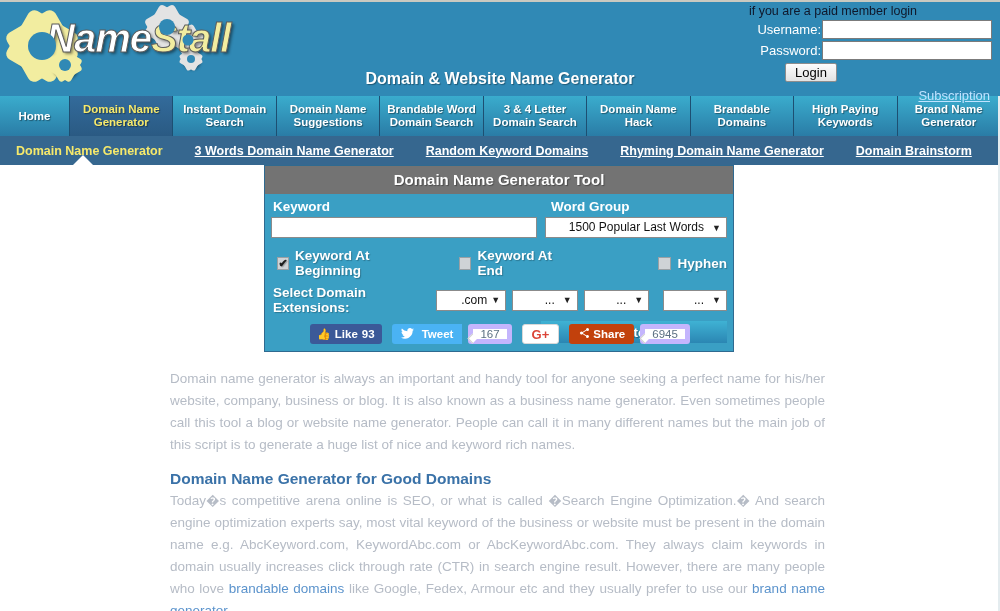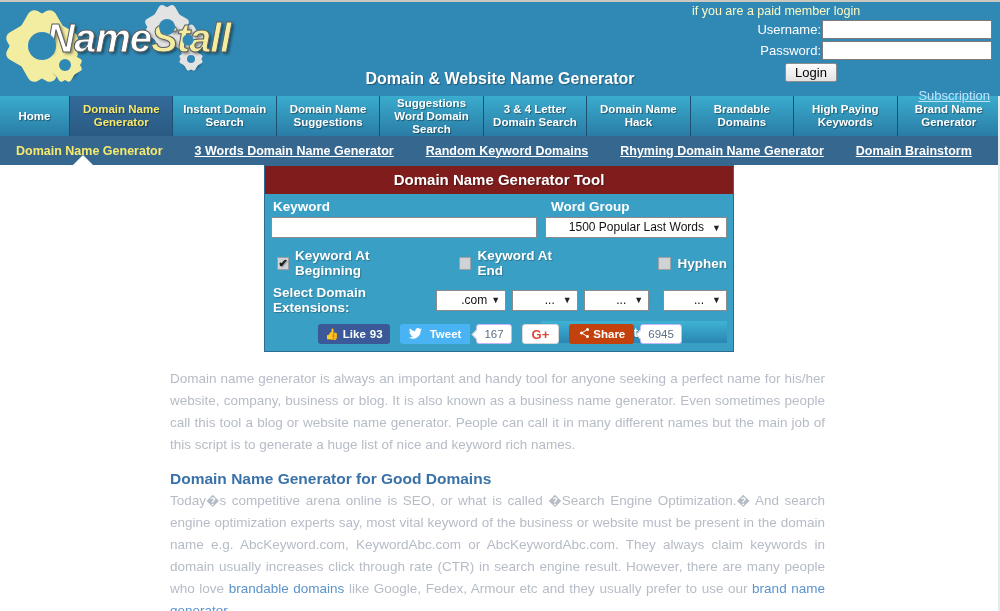--- a/index.html
+++ b/index.html
@@ -63,21 +63,21 @@
     position: absolute; left: 0; right: 0; top: 68px;
     text-align: center;
     color: #ffffff; font-size: 16px; font-weight: bold;
     text-shadow: 1px 1px 1px rgba(0,0,0,.35);
     width: 1000px;
   }
 
   
   .login { position: absolute; right: 8px; top: 2px; width: 300px; color:#fff; }
   .login-note {
-    font-size: 12.5px; color:#fef9c3; padding-right: 18px;
+    text-align: center; font-size: 12.5px; color:#0f172a; padding-right: 18px;
   }
   .login-row { display:flex; align-items:center; justify-content:flex-end; margin-top: 2px; }
   .login-row label { font-size: 13px; color:#fff; margin-right: 1px; }
   .login-row input {
     width: 170px; height: 19px; border:1px solid #7b7b7b; background:#fff;
     font-family:"Liberation Sans", sans-serif; font-size:12px; padding:0 2px;
   }
   .login-btn-row { display:flex; justify-content:center; margin-top:3px; padding-right:62px; }
   .login-btn {
     font-family:"Liberation Sans", sans-serif;
@@ -127,21 +127,21 @@
     border-right: 11px solid transparent;
     border-bottom: 11px solid #ffffff;
   }
 
   
   .tool {
     position:absolute; left: 264px; top: 165px; width: 470px;
     border: 1px solid #2f6a90;
   }
   .tool-head {
-    background:#7f1d1d; color:#fff; text-align:center;
+    background:#737373; color:#fff; text-align:center;
     font-size:15px; font-weight:bold; padding:5px 0 6px;
     text-shadow: 1px 1px 1px rgba(0,0,0,.35);
   }
   .tool-body { background:#3a9fc4; padding: 5px 6px 8px; }
   .labels { display:flex; color:#fff; font-weight:bold; font-size:13.5px; }
   .lbl-keyword { width: 278px; padding-left:2px; }
   .lbl-group { padding-left: 2px; }
   .fields { display:flex; margin-top: 3px; }
   .fields input[type=text] {
     width: 270px; height: 21px; border:1px solid #8b8b8b; background:#fff;
@@ -200,21 +200,21 @@
     position:absolute; left:0; right:0; top:324px;
     display:flex; justify-content:center; align-items:center; gap:10px;
   }
   .s-btn { display:flex; align-items:center; height:20px; border-radius:3px;
            font-size:11.5px; font-weight:bold; color:#fff; cursor:pointer; }
   .fb { background:#3b5998; padding:0 7px; gap:4px; }
   .fb .thumb { font-size: 11px; }
   .tw { background:#4ab3f4; padding:0 9px; gap:8px; border-radius:3px 0 0 3px; }
   .cnt {
     height:20px; display:flex; align-items:center; padding:0 7px;
-    border:1px solid #c4b5fd; background:#fff; color:#5b7083;
+    border:5px solid #c4b5fd; background:#fff; color:#5b7083;
     font-size:11.5px; border-radius:3px; position:relative; margin-left:6px;
   }
   .cnt::before {
     content:""; position:absolute; left:-4px; top:6px;
     width:6px;height:6px; background:#fff;
     border-left:1px solid #cfcfcf; border-bottom:1px solid #cfcfcf;
     transform: rotate(45deg);
   }
   .gp { background:#fff; border:1px solid #d8d8d8; padding:0 9px; color:#db4437;
         font-weight:bold; font-size:13px; }
@@ -280,21 +280,21 @@
         <span class="sub-link">Subscription</span>
       </div>
     </div>
   </div>
 
   <div class="mainnav">
     <div class="tab home">Home</div>
     <div class="tab active">Domain Name Generator</div>
     <div class="tab">Instant Domain Search</div>
     <div class="tab">Domain Name Suggestions</div>
-    <div class="tab">Suggestions Word Domain Search</div>
+    <div class="tab">Brandable Word Domain Search</div>
     <div class="tab">3 &amp; 4 Letter Domain Search</div>
     <div class="tab">Domain Name Hack</div>
     <div class="tab">Brandable Domains</div>
     <div class="tab">High Paying Keywords</div>
     <div class="tab">Brand Name Generator</div>
   </div>
 
   <div class="subnav">
     <a class="active">Domain Name Generator</a>
     <a>3 Words Domain Name Generator</a>

